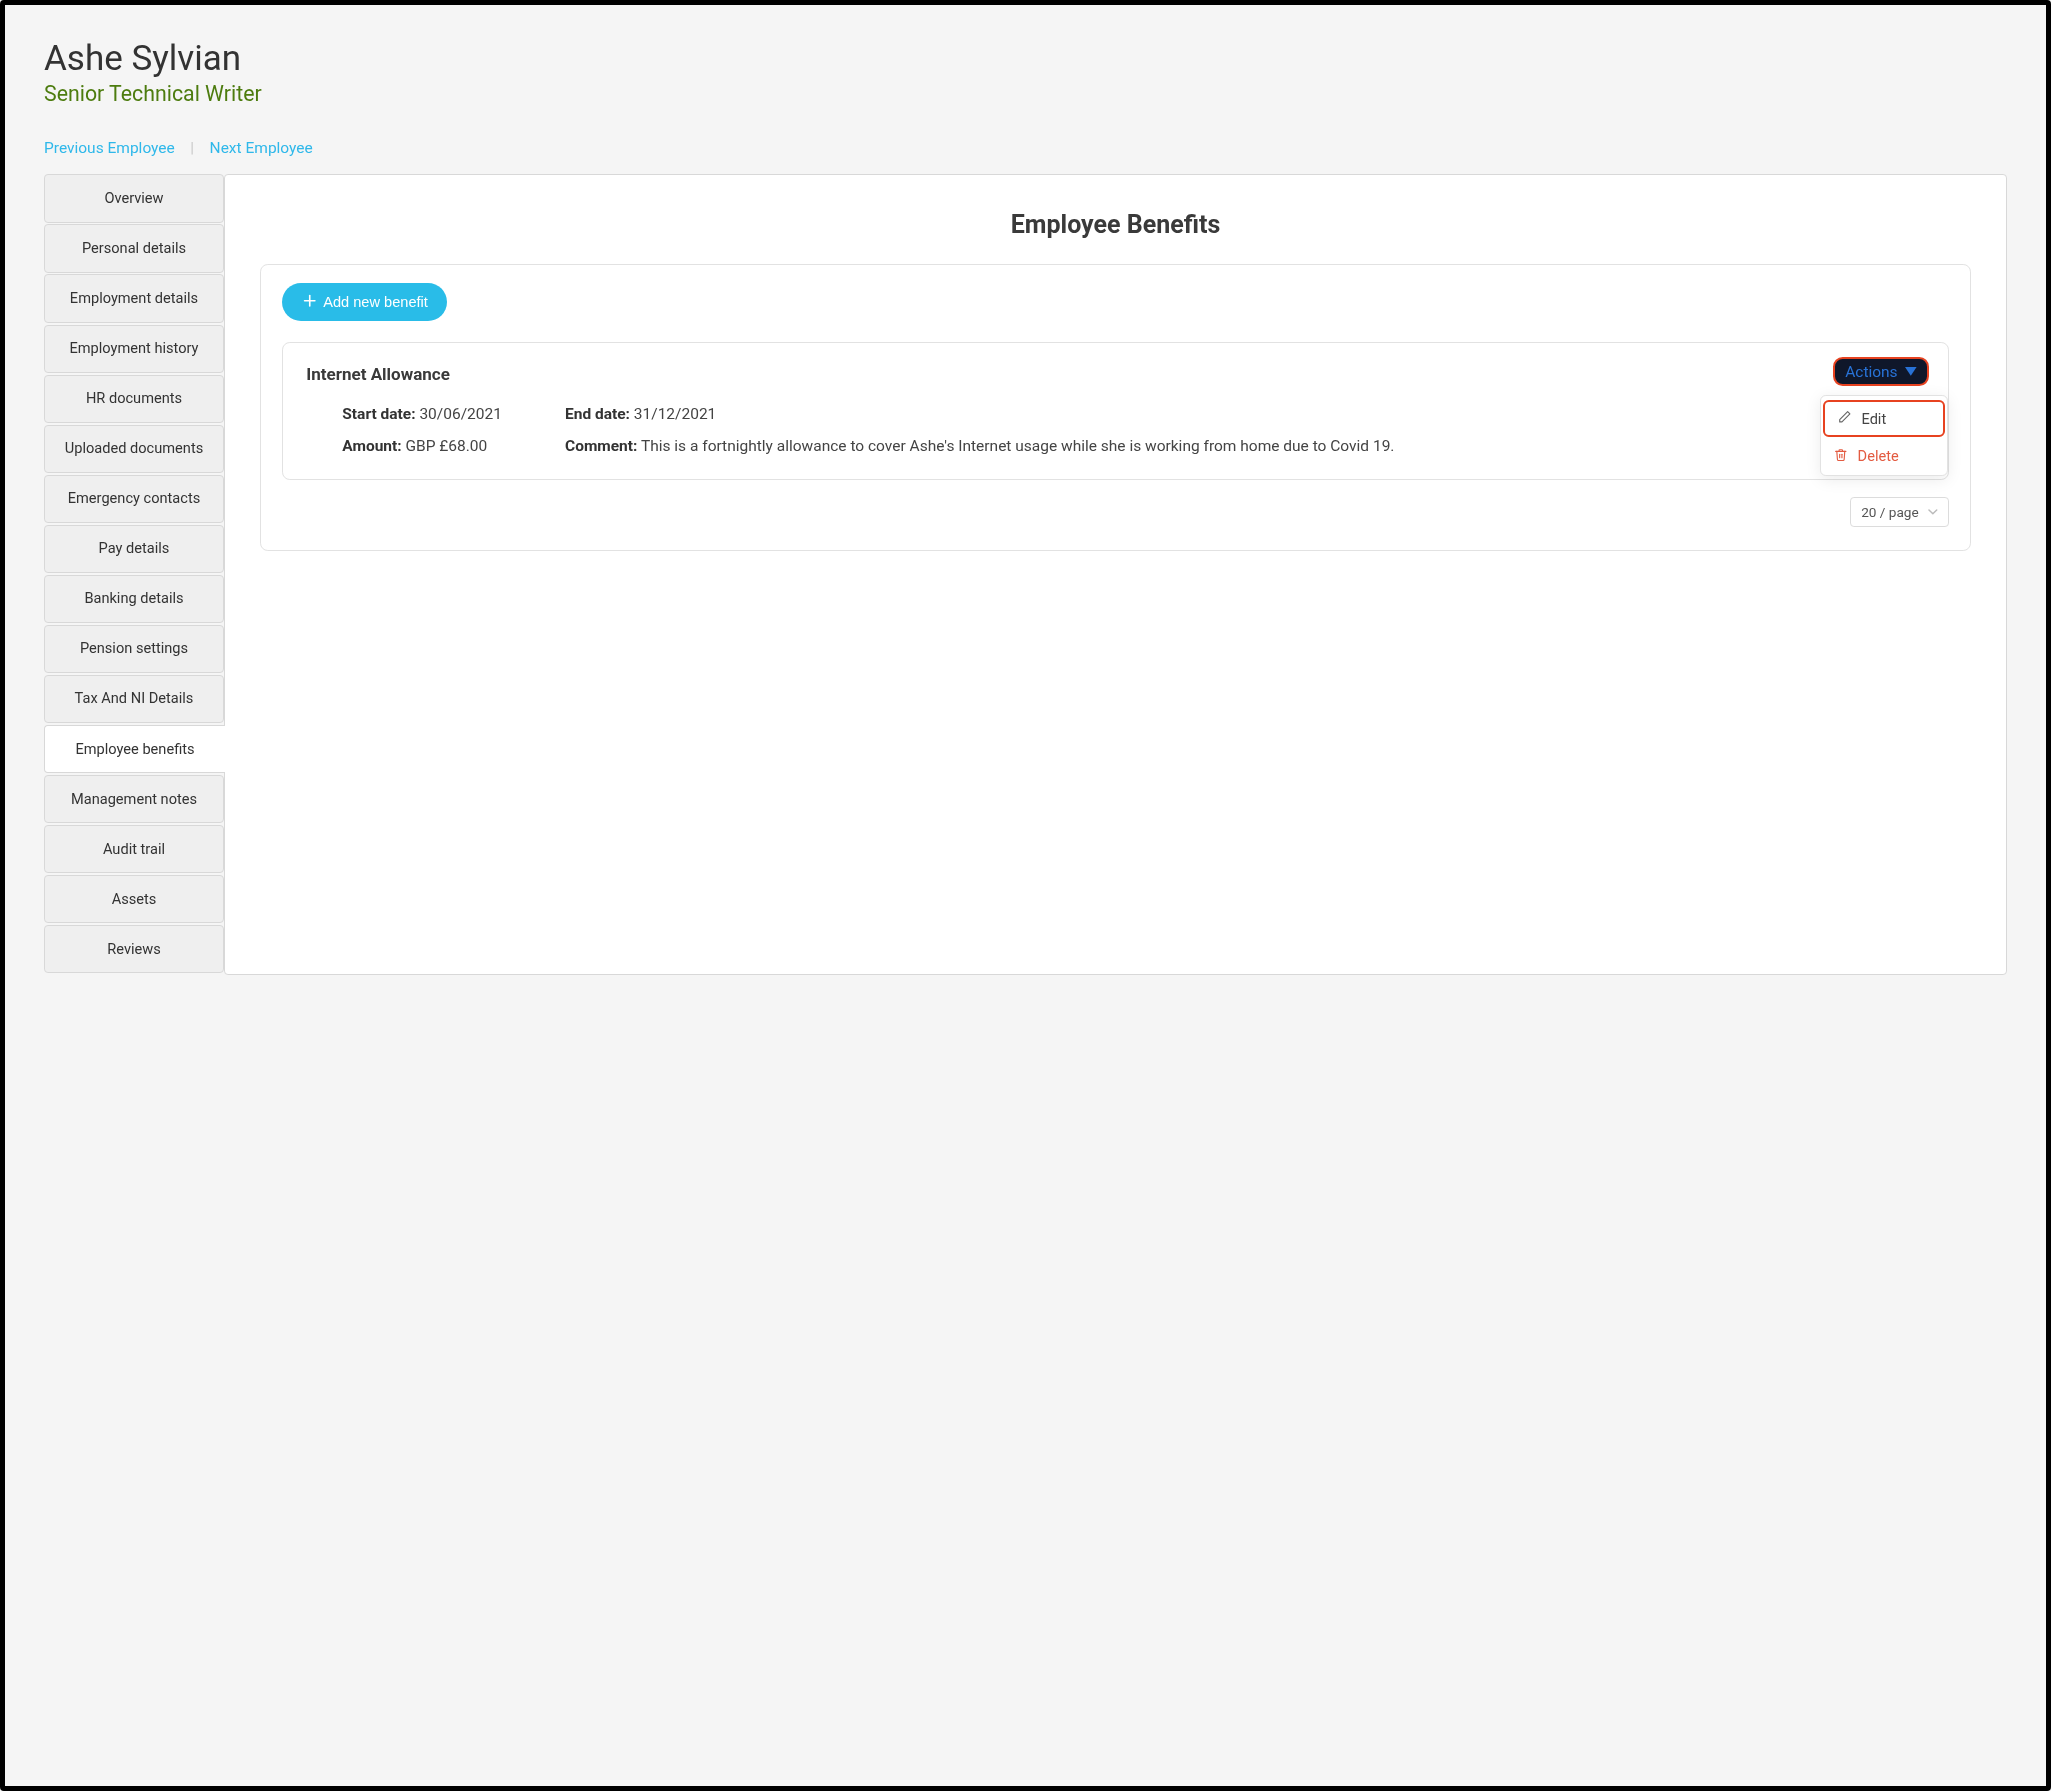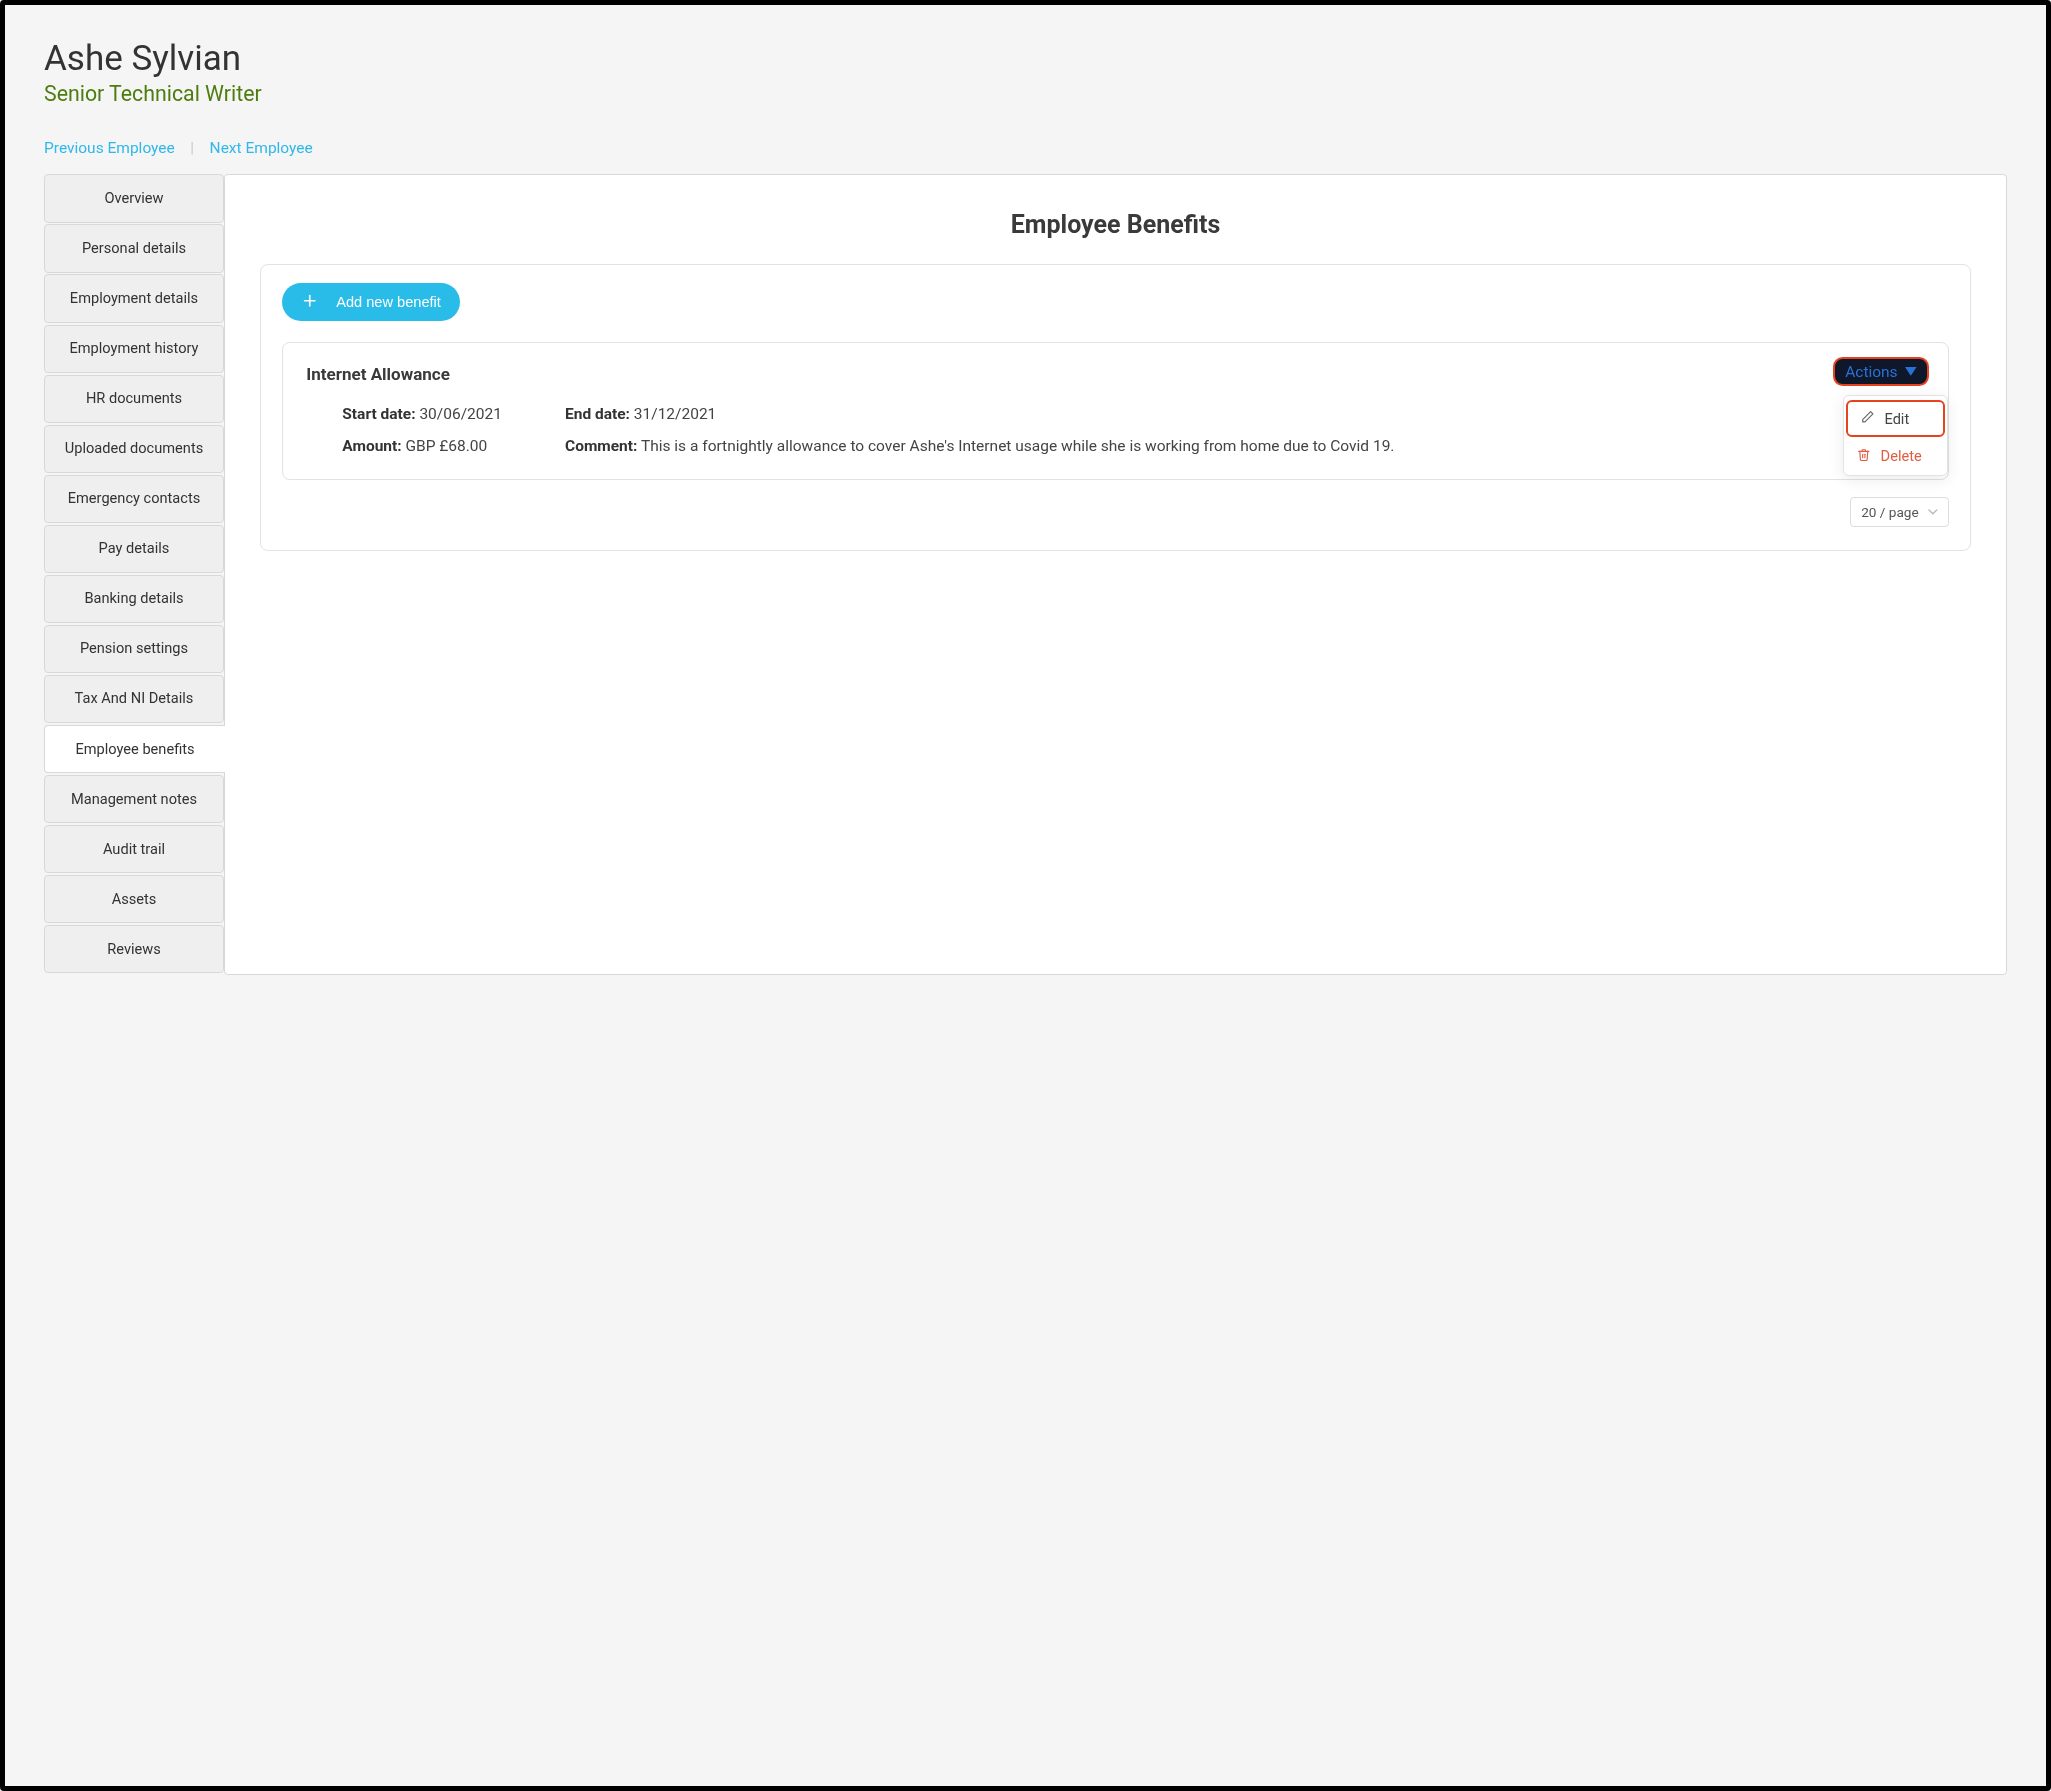--- a/index.html
+++ b/index.html
@@ -115,21 +115,21 @@
       margin-bottom: 25px;
     }
     .panel {
       border: 1px solid #e2e2e2;
       border-radius: 7.8px;
       padding: 17.5px 21.3px 23px 21.3px;
     }
     .add-btn {
       display: inline-flex;
       align-items: center;
-      gap: 19px;
+      gap: 6px;
       background: #29bce8;
       color: #fff;
       border: none;
       border-radius: 19.4px;
       padding: 9.7px 19.4px;
       font-size: 14.6px;
       cursor: pointer;
       margin-bottom: 21.3px;
     }
     .add-btn svg { stroke: #fff; }
@@ -164,21 +164,21 @@
       color: #2872d6;
     }
     .dropdown {
       position: absolute;
       right: 0;
       top: 52px;
       background: #fff;
       border: 1px solid #e2e2e2;
       border-radius: 5.8px;
       box-shadow: 0 3.9px 15.5px rgba(0,0,0,0.08);
-      width: 105px;
+      width: 128px;
       z-index: 10;
       padding: 1.9px 0;
     }
     .dropdown-item {
       display: flex;
       align-items: center;
       gap: 9.7px;
       padding: 7.8px 13.6px;
       font-size: 14.6px;
       cursor: pointer;

